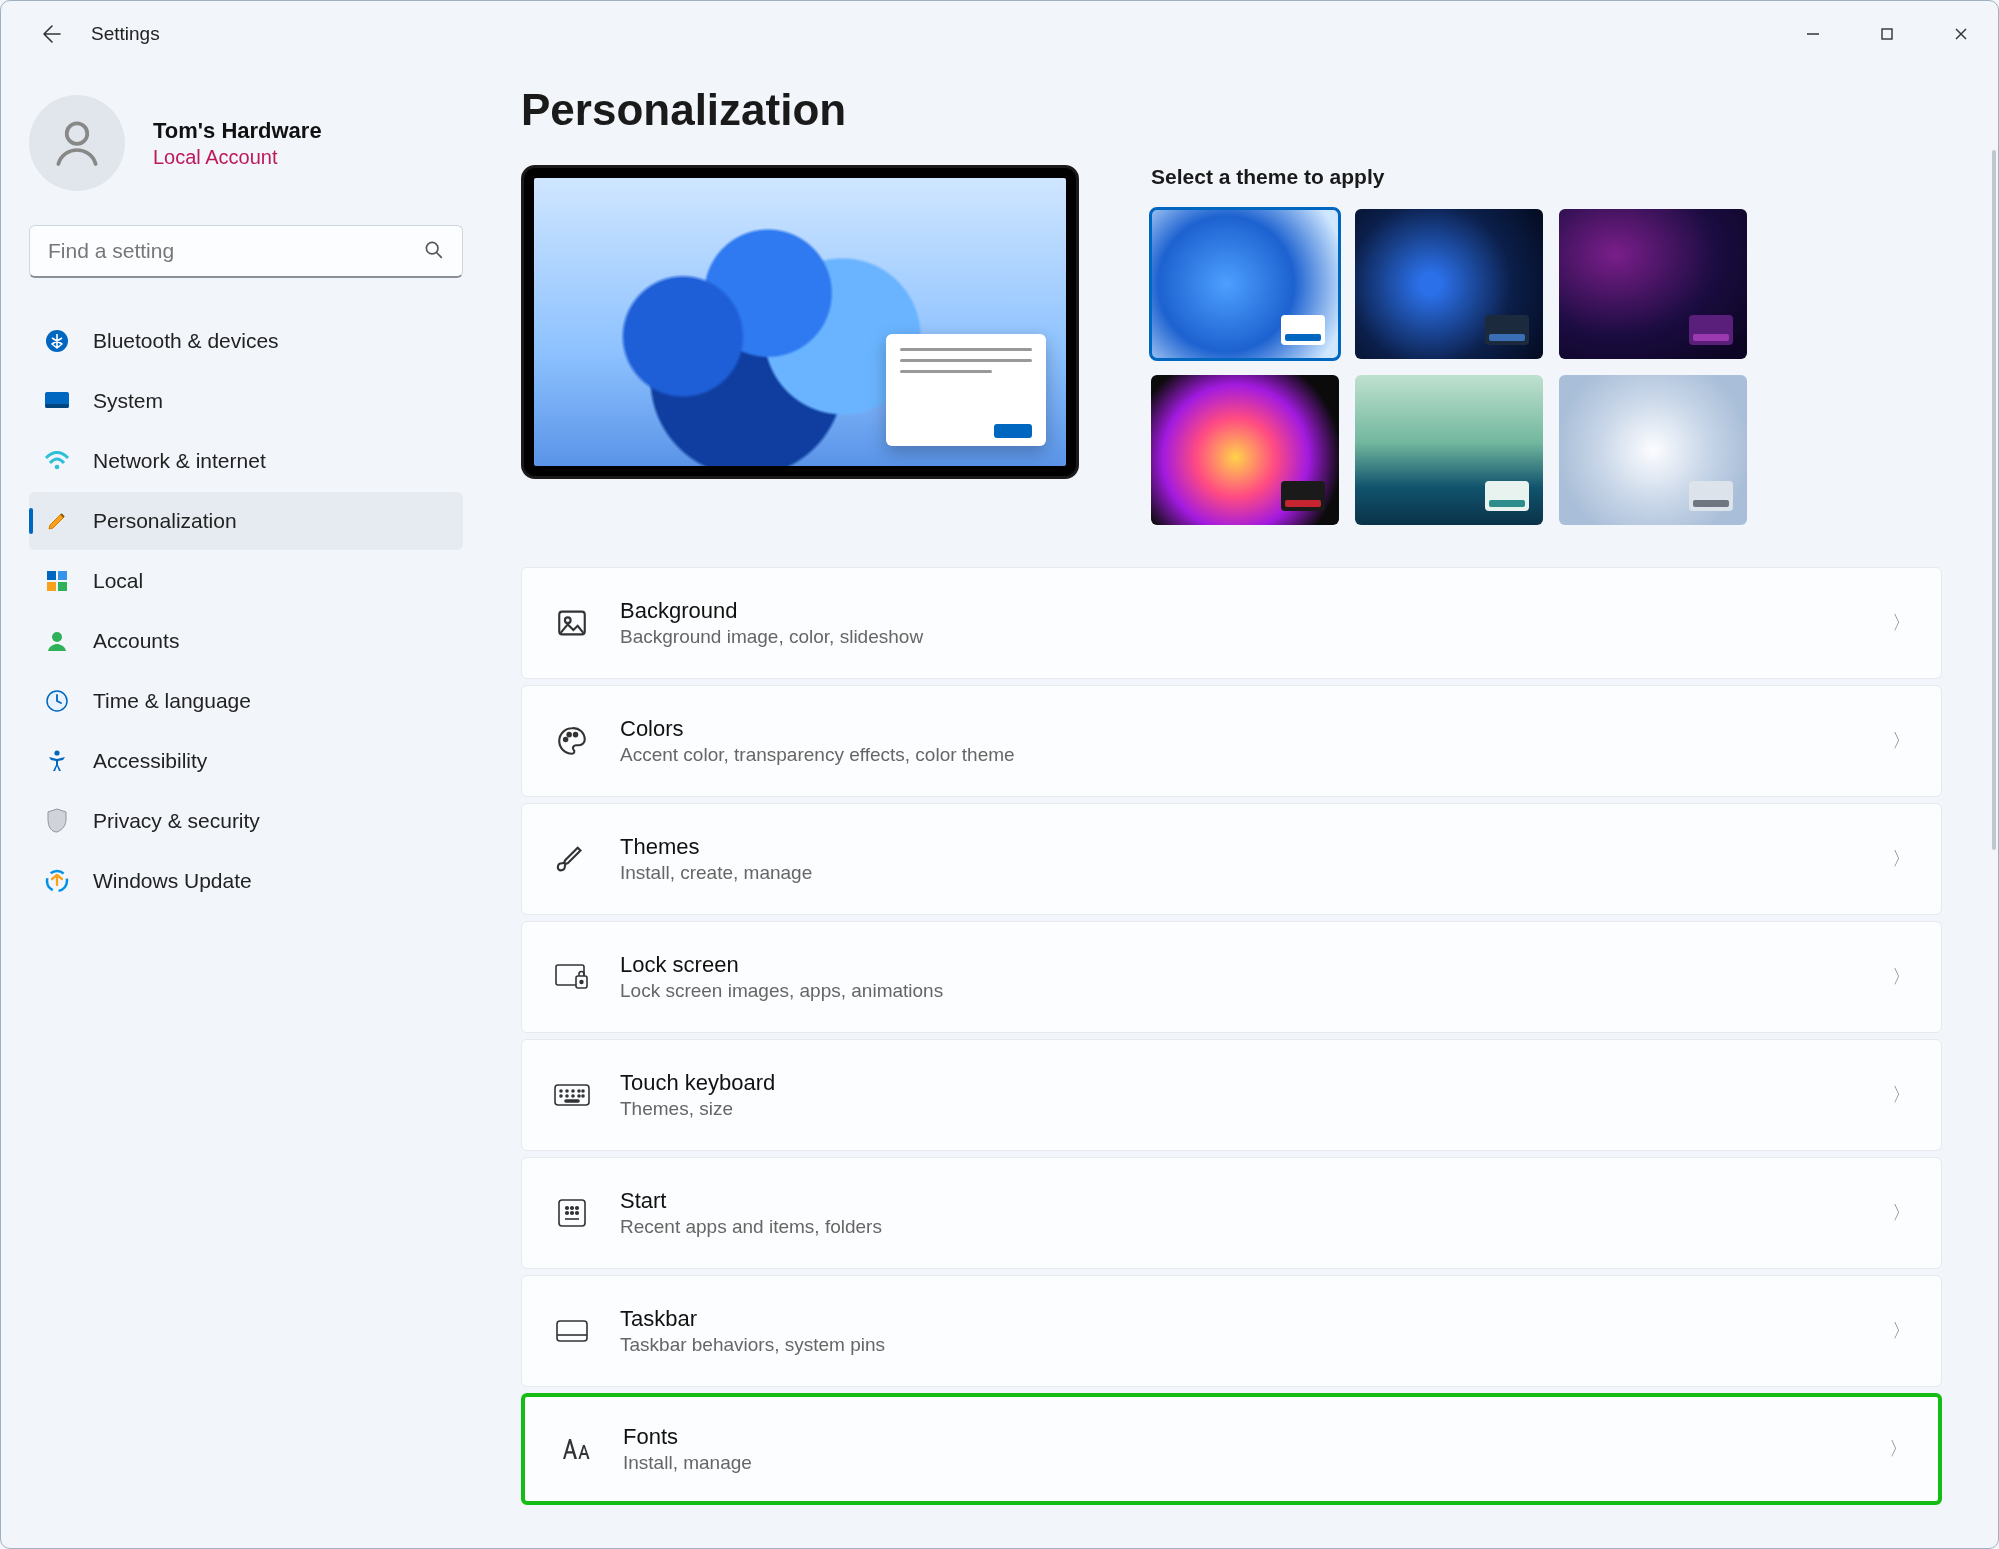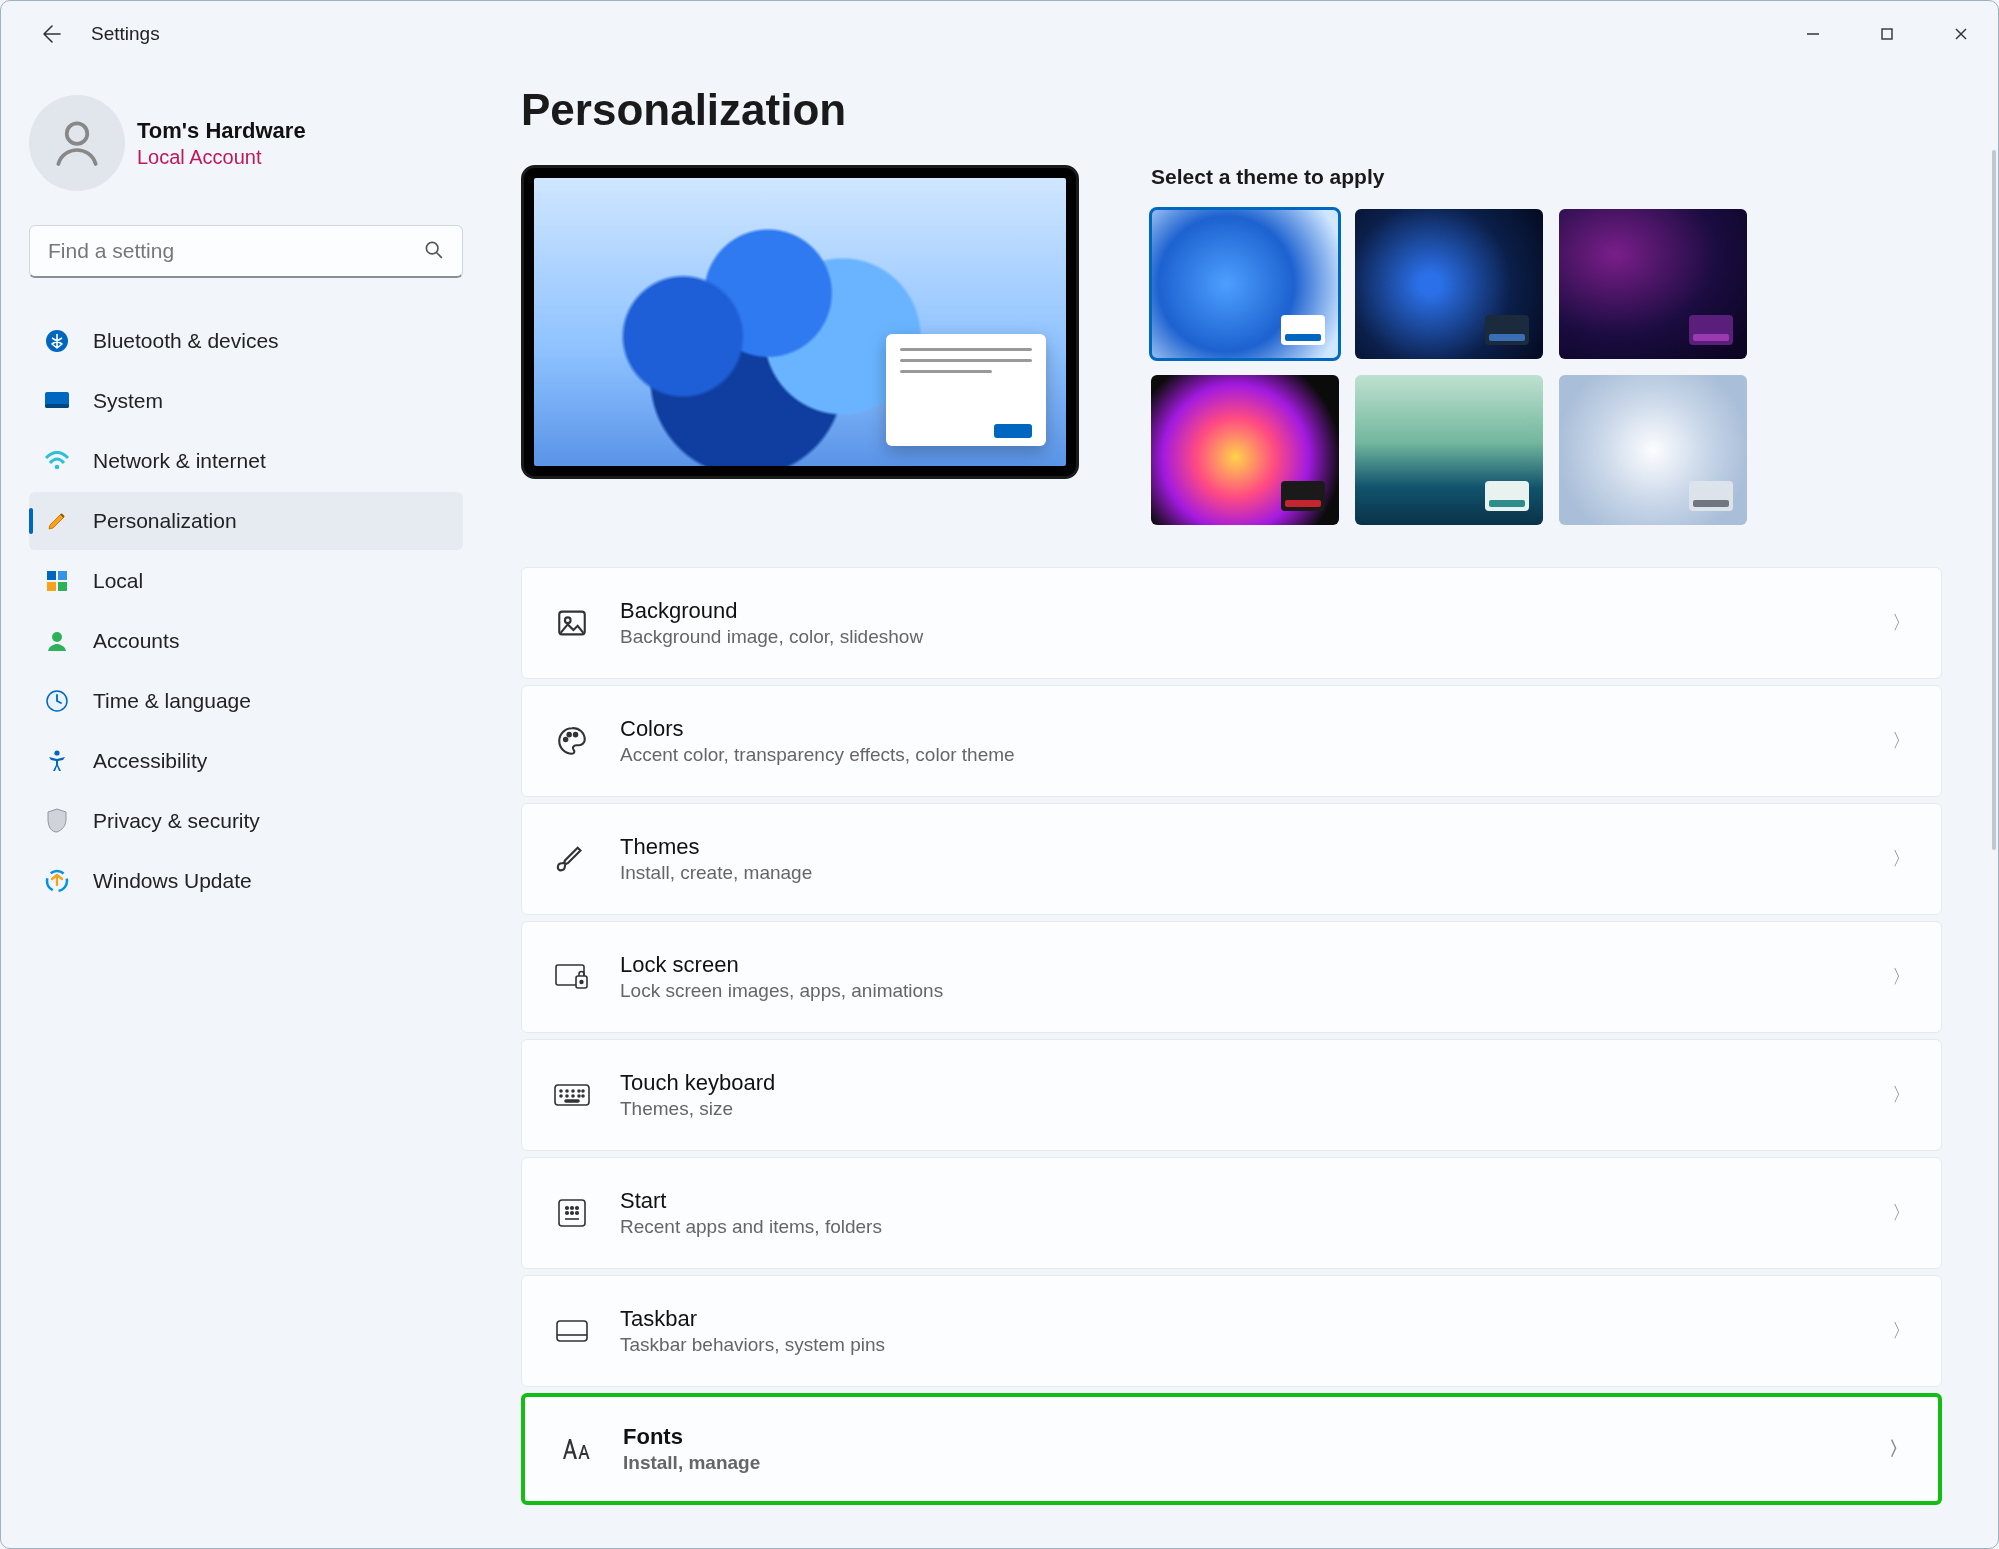--- a/index.html
+++ b/index.html
@@ -9,21 +9,21 @@
   .titlebar {height:66px; display:flex; align-items:center; justify-content:space-between; padding-left:36px;gap:20px;}
   .titlebar-left {display:flex; align-items:center; gap:28px;}
   .back-btn {width:26px;height:26px;display:flex;align-items:center;justify-content:center;color:#333;cursor:pointer;}
   .title-text {font-size:19px; color:#222;}
   .win-controls {display:flex;}
   .wc {width:74px;height:62px;display:flex;align-items:center;justify-content:center;cursor:pointer;}
   .wc svg {stroke:#333; fill:none;}
   
   .body {flex:1; display:flex;}
   .sidebar {width:490px; padding:28px 28px 0 28px; display:flex; flex-direction:column;}
-  .user-row {display:flex; align-items:center; gap:12px; margin-bottom:34px; cursor:pointer;}
+  .user-row {display:flex; align-items:center; gap:28px; margin-bottom:34px; cursor:pointer;}
   .avatar-circle {width:96px;height:96px;border-radius:50%;background:#e1e6ec;display:flex;align-items:center;justify-content:center;}
   .avatar-circle svg{width:56px;height:56px;}
   .user-name {font-weight:600;font-size:22px;color:#111;}
   .user-sub {font-size:20px;color:#be185d;margin-top:2px;}
   .search {position:relative; margin-bottom:34px;}
   .search input{width:100%;height:53px;border:1px solid #cfd6de;border-bottom:2px solid #8a8f97;border-radius:6px;background:#fbfdff;padding:0 54px 0 18px;font-size:21px;color:#555;}
   .search input::placeholder{color:#777;}
   .search .mag{position:absolute;right:18px;top:14px;width:22px;height:22px;color:#555;}
   .nav {display:flex;flex-direction:column;gap:2px;}
   .nav-item {display:flex;align-items:center;gap:22px;height:58px;border-radius:6px;padding:0 14px;font-size:21px;color:#222;cursor:pointer;}
@@ -59,21 +59,21 @@
   .t3{background:radial-gradient(ellipse at 30% 30%,#7a1e8a 0%,#1a0c40 55%,#0d0524 90%);}
   .t3 .swatch{background:#5a1f7a;} .t3 .bar{background:#9b3ab0;}
   .t4{background:radial-gradient(circle at 45% 55%,#ffd24a 0%,#ff4a83 30%,#a21adf 55%,#0b0b0b 80%);}
   .t4 .swatch{background:#1a1a1a;} .t4 .bar{background:#c42530;}
   .t5{background:linear-gradient(180deg,#bfe1cf 0%,#72b79e 45%,#11536d 75%,#0a3248 100%);}
   .t5 .swatch{background:#e8f2ef;} .t5 .bar{background:#2c8d8a;}
   .t6{background:radial-gradient(circle at 50% 50%,#fcfdff 0%,#c8d6e8 45%,#a9bed8 80%);}
   .t6 .swatch{background:#dde3ea;} .t6 .bar{background:#6f7680;}
   
   .setting-row{display:flex;align-items:center;background:#fcfdfe;border:1px solid #e6e9ee;border-radius:6px;height:112px;margin-bottom:6px;padding:0 30px;cursor:pointer;}
-  .setting-row.highlight{border:4px solid #14bd14; margin-top:2px;font-weight:bold;}
+  .setting-row.highlight{border:4px solid #14bd14; margin-top:2px;}
   .row-icon{width:40px;height:40px;margin-right:28px;display:flex;align-items:center;justify-content:center;color:#333;}
   .row-text{flex:1;}
   .row-title{font-size:22px;color:#111;}
   .row-sub{font-size:19px;color:#666;margin-top:2px;}
   .chev{color:#888;font-size:19px;}
   .scrollbar{position:absolute;right:3px;top:150px;width:4px;height:700px;background:#c0c7d0;border-radius:2px;}
 </style>
 </head>
 <body>
 

